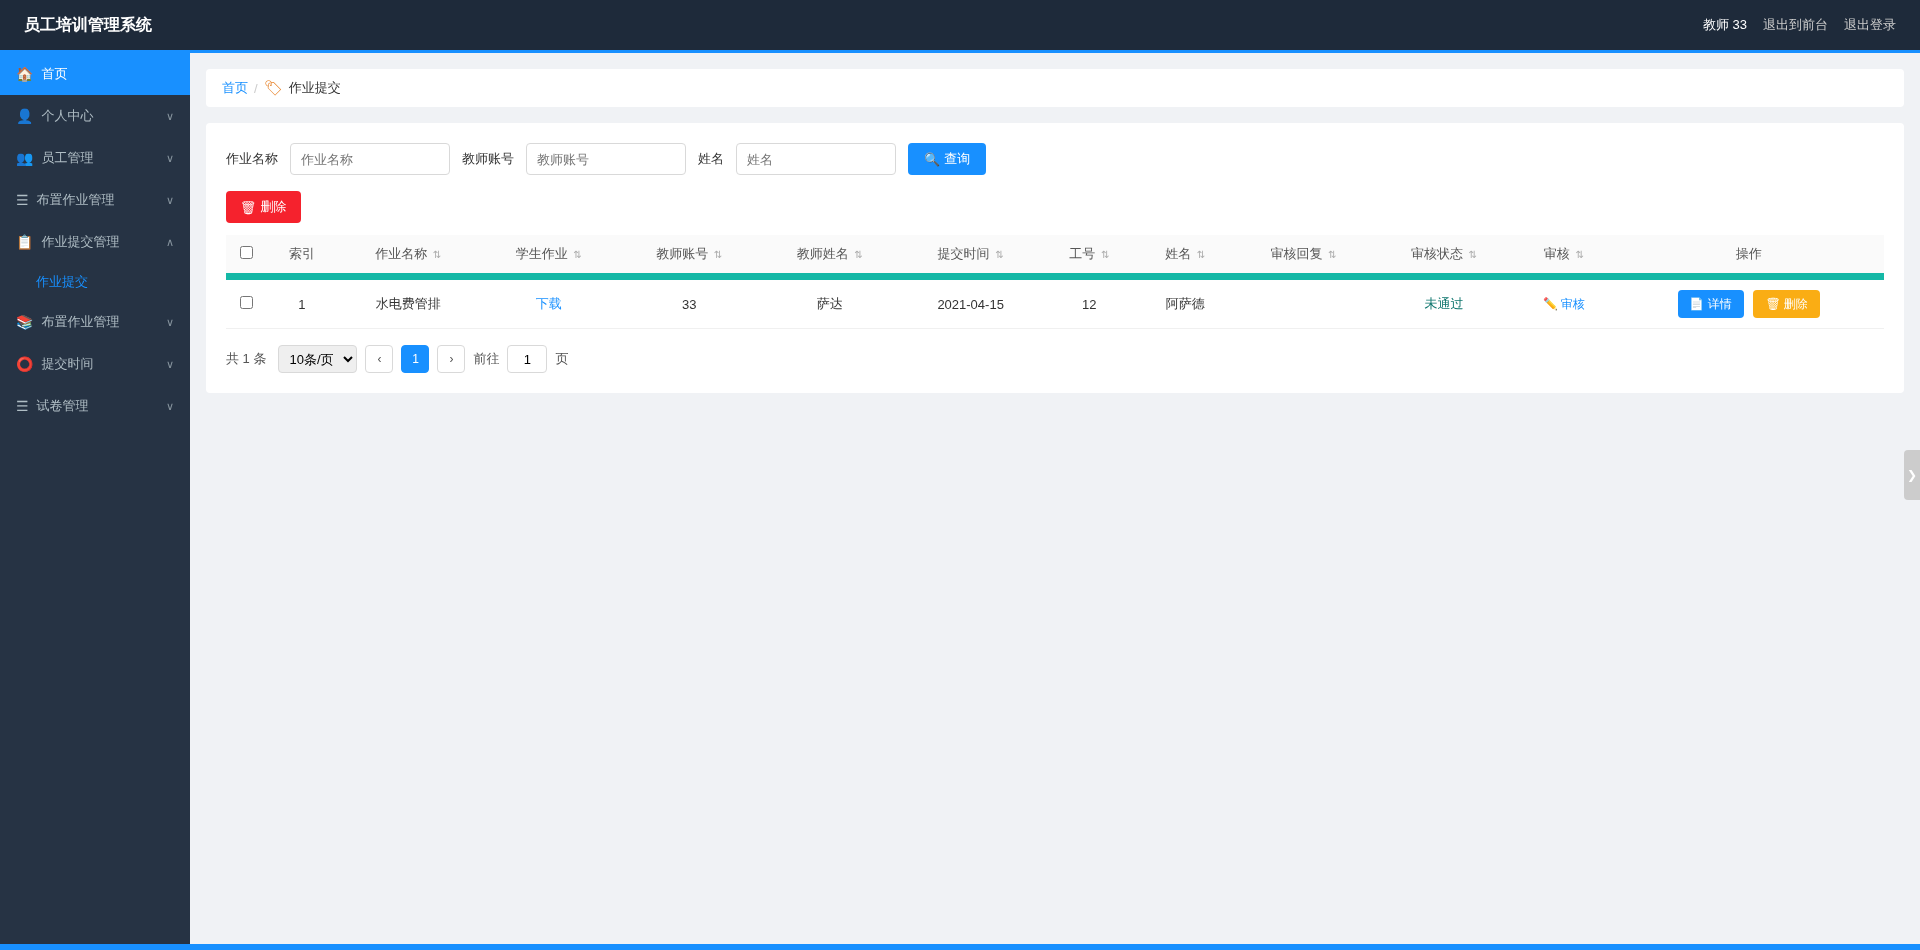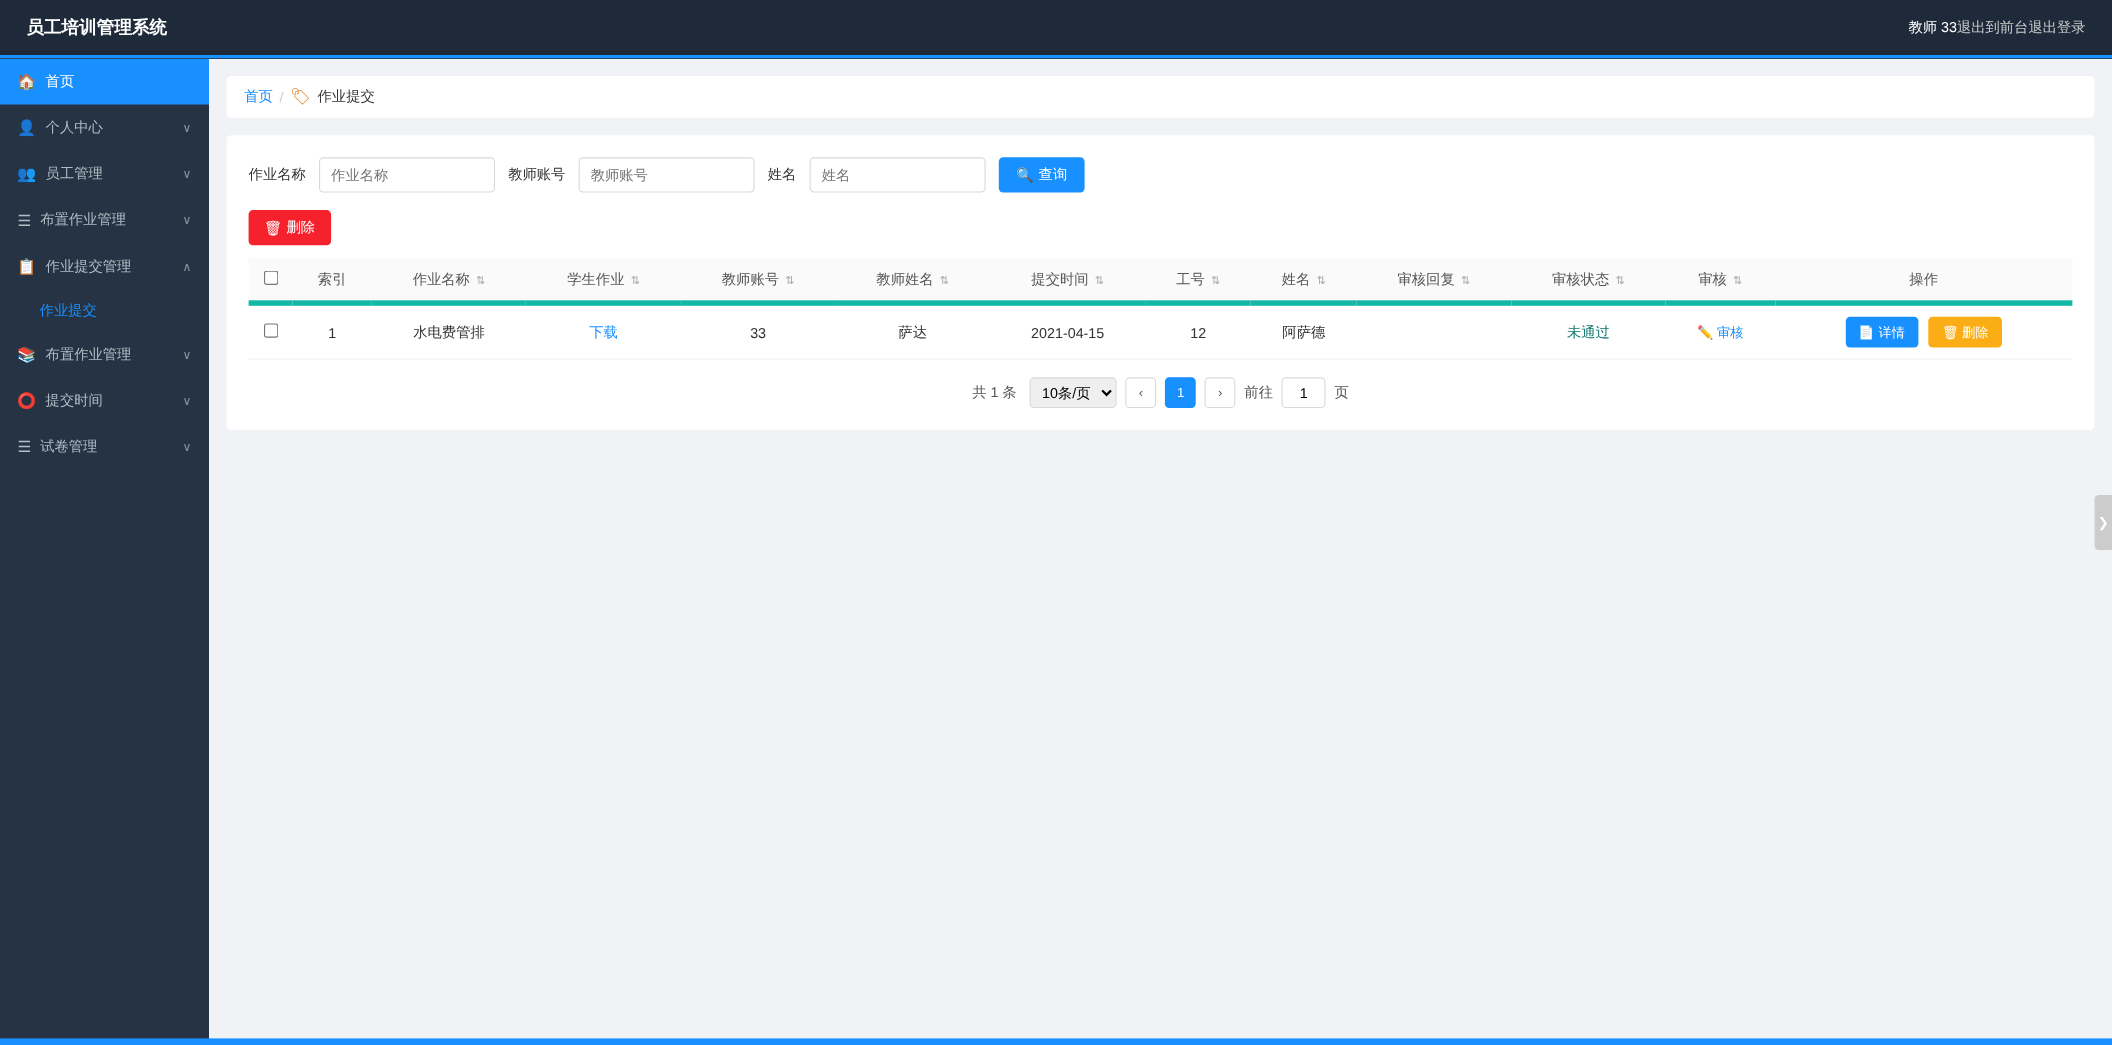--- a/index.html
+++ b/index.html
@@ -19,20 +19,21 @@
       z-index: 100;
     }
     .top-header .logo {
       font-size: 16px;
       font-weight: bold;
       color: #fff;
     }
     .top-header .header-right {
       display: flex;
       align-items: center;
+      gap: 16px;
       font-size: 13px;
     }
     .top-header .header-right a {
       color: #ccc;
       text-decoration: none;
       cursor: pointer;
       font-family: Liberation Serif, serif;
     }
 
     
@@ -182,21 +183,21 @@
     }
 
     
     .data-table {
       width: 100%;
       border-collapse: collapse;
       font-size: 13px;
     }
     .data-table th {
       background: #fafafa;
-      border-bottom: 5px solid #14b8a6;
+      border-bottom: 7px solid #14b8a6;
       padding: 10px 8px;
       text-align: center;
       color: #555;
       font-weight: 500;
       white-space: nowrap;
     }
     .data-table th .sort-icon { font-size: 10px; color: #aaa; margin-left: 2px; }
     .data-table td {
       border-bottom: 1px solid #f0f0f0;
       padding: 10px 8px;
@@ -259,21 +260,20 @@
     }
 
     
     .pagination {
       display: flex;
       align-items: center;
       gap: 8px;
       margin-top: 16px;
       font-size: 13px;
       color: #555;
-      justify-content: center;
     }
     .pagination .page-info { margin-right: 4px; }
     .pagination .page-size-select {
       height: 28px;
       border: 1px solid #d9d9d9;
       border-radius: 4px;
       padding: 0 6px;
       font-size: 13px;
       cursor: pointer;
       outline: none;

